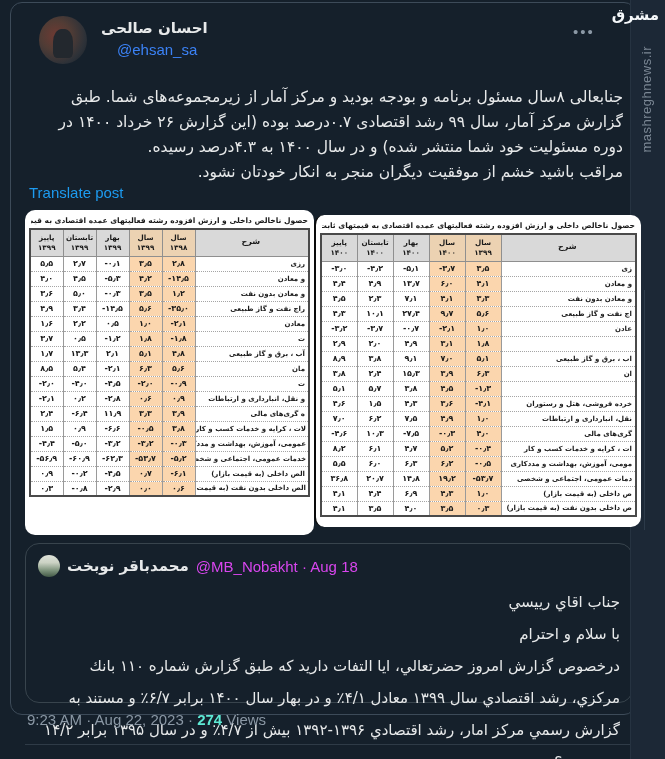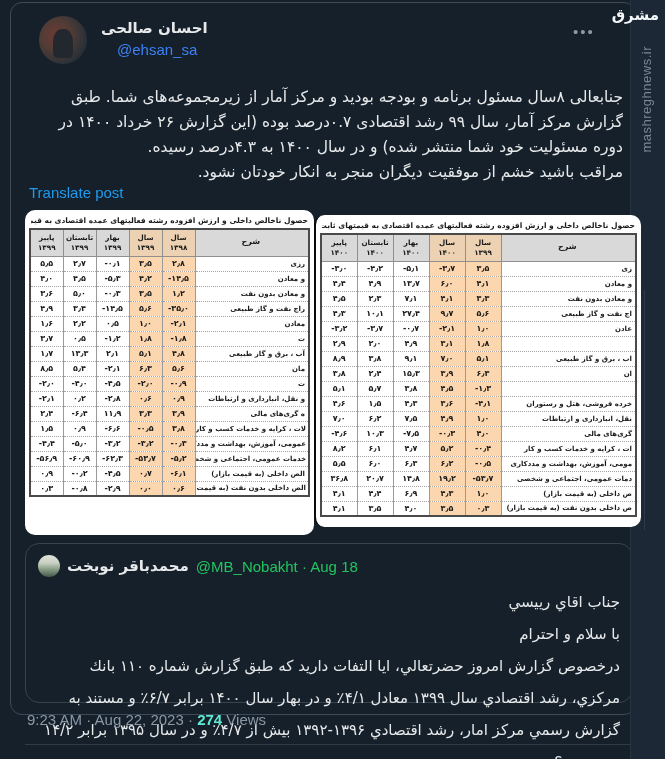--- a/index.html
+++ b/index.html
@@ -91,21 +91,21 @@
     position:absolute; left:14px; top:540px; width:608px; height:160px;
     border:1px solid #38444d; border-radius:14px; padding:10px 12px;
     cursor:pointer;
   }
   .quote-head { display:flex; align-items:center; gap:7px; height:24px; }
   .quote-avatar {
     width:22px; height:22px; border-radius:50%; flex:0 0 22px;
     background:linear-gradient(180deg,#dfe3da 0%,#cbd2c4 35%,#7d937c 70%,#435a47 100%);
   }
   .quote-name { font-size:15px; font-weight:bold; color:#e7e9ea; font-family:"DejaVu Sans",sans-serif; }
-  .quote-handle { font-size:15px; color:#22c55e; }
+  .quote-handle { font-size:15px; color:#d946ef; }
   .quote-text {
     margin-top:8px; direction:rtl; text-align:right;
     font-size:15px; line-height:32px; color:#e7e9ea;
     font-family:"DejaVu Sans",sans-serif; white-space:pre-line;
   }
   
   .meta-line { position:absolute; left:16px; top:708px; font-size:15px; color:#8b98a5; }
   .meta-line .views-count { color:#5eead4; font-weight:bold; }
   .divider { position:absolute; left:14px; top:741px; width:608px; height:1px; background:#2f3b47; }
   

